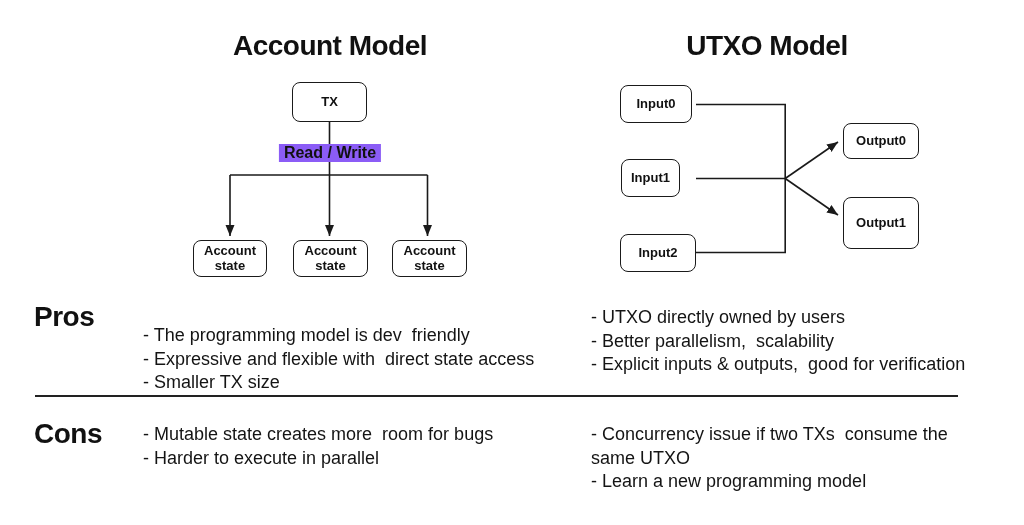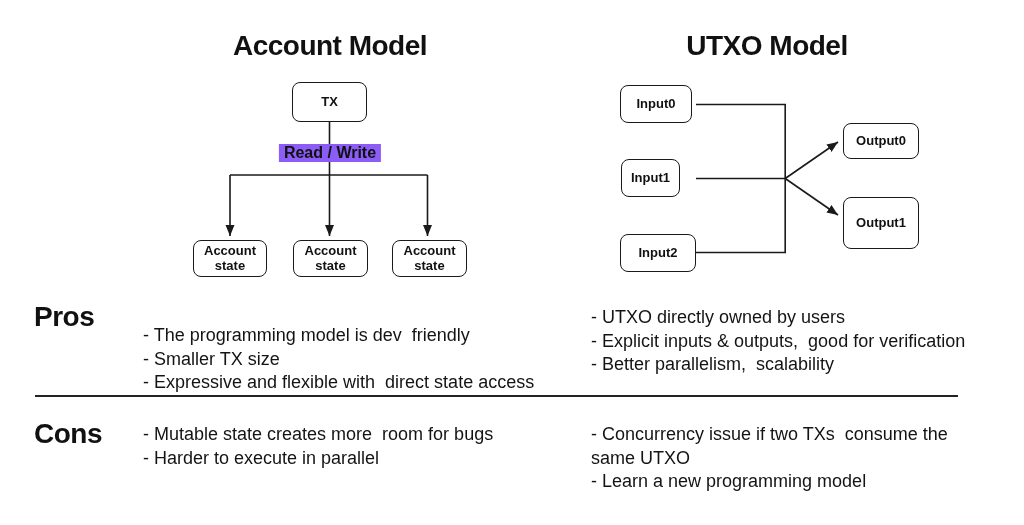--- a/index.html
+++ b/index.html
@@ -144,28 +144,28 @@
   <div class="node node-in1">Input1</div>
   <div class="node node-in2">Input2</div>
 
   <div class="node node-out0">Output0</div>
   <div class="node node-out1">Output1</div>
 
   <div class="section-label label-pros">Pros</div>
 
   <div class="item-list list-pros-account">
     <div class="li">- The programming model is dev  friendly</div>
+    <div class="li">- Expressive and flexible with  direct state access</div>
     <div class="li">- Smaller TX size</div>
-    <div class="li">- Expressive and flexible with  direct state access</div>
   </div>
 
   <div class="item-list list-pros-utxo">
     <div class="li">- UTXO directly owned by users</div>
+    <div class="li">- Better parallelism,  scalability</div>
     <div class="li">- Explicit inputs &amp; outputs,  good for verification</div>
-    <div class="li">- Better parallelism,  scalability</div>
   </div>
 
   <div class="divider"></div>
 
   <div class="section-label label-cons">Cons</div>
 
   <div class="item-list list-cons-account">
     <div class="li">- Mutable state creates more  room for bugs</div>
     <div class="li">- Harder to execute in parallel</div>
   </div>

